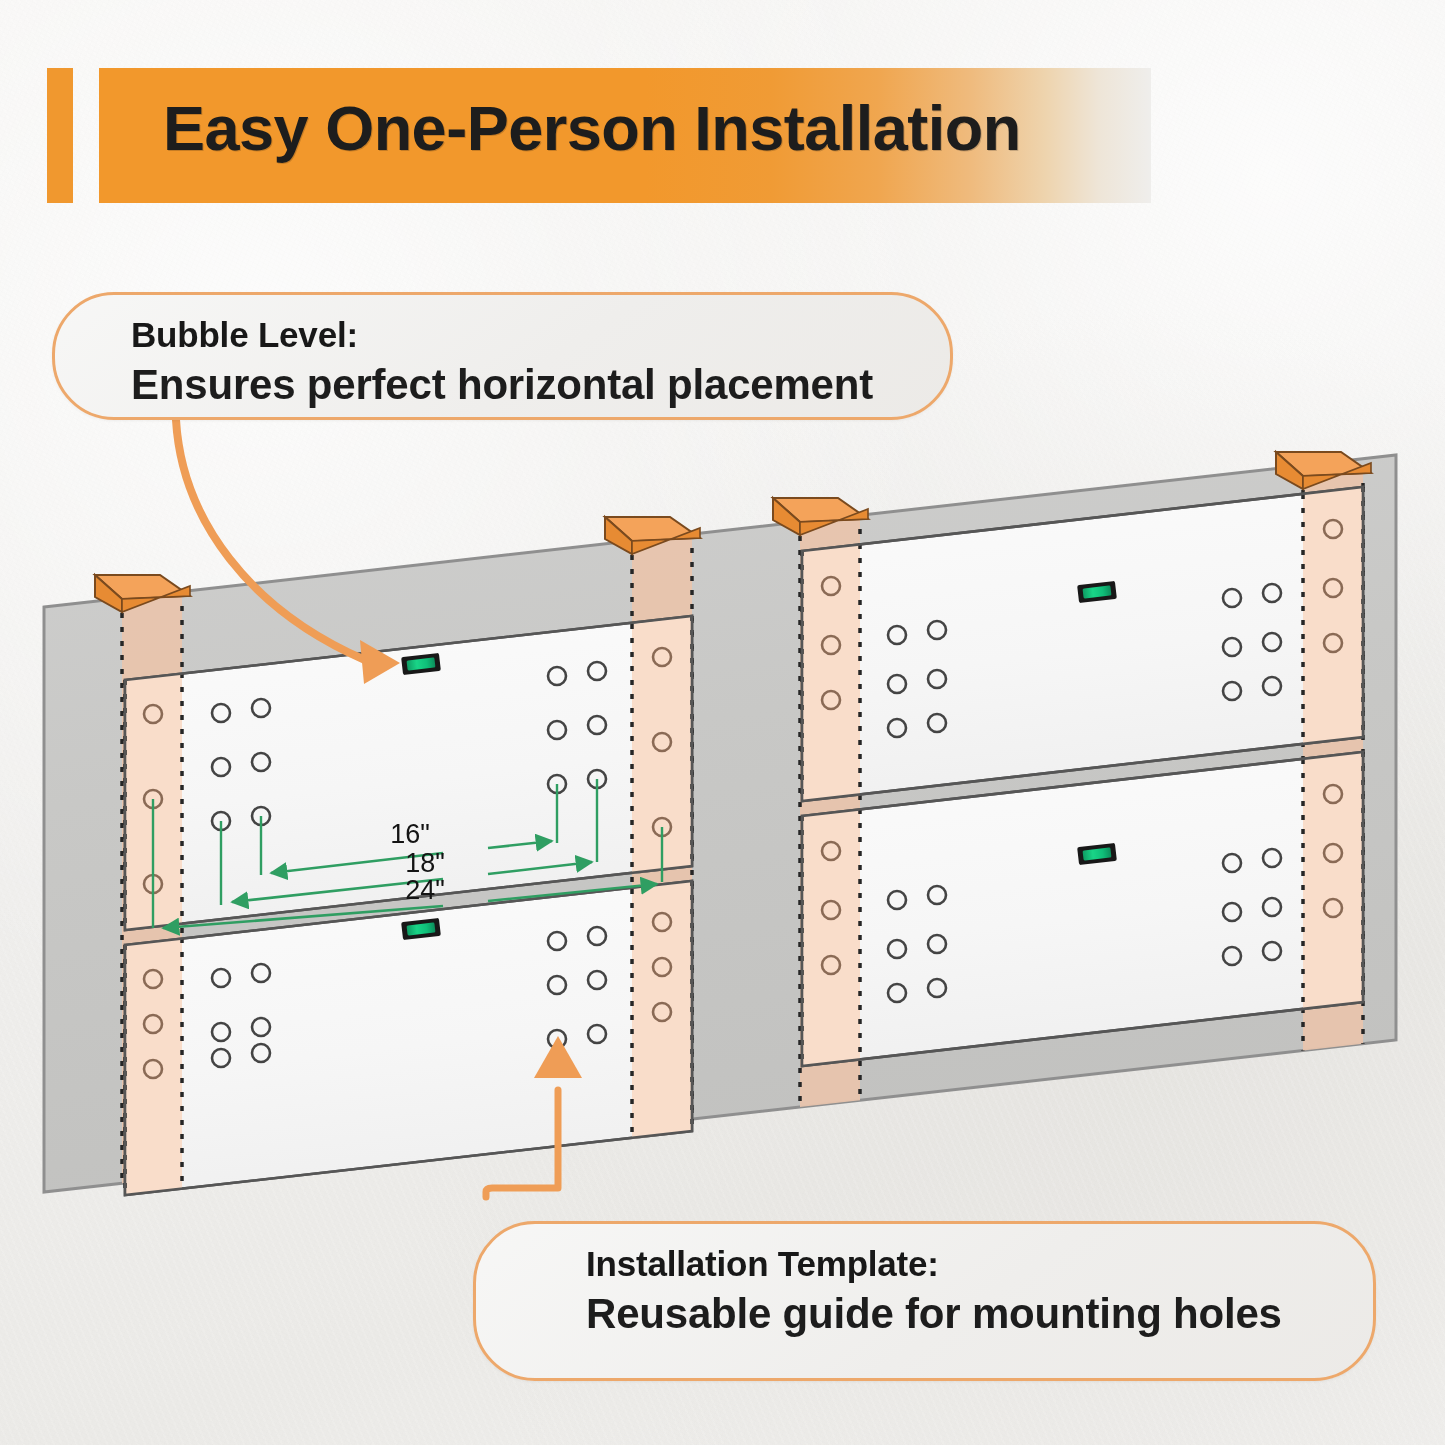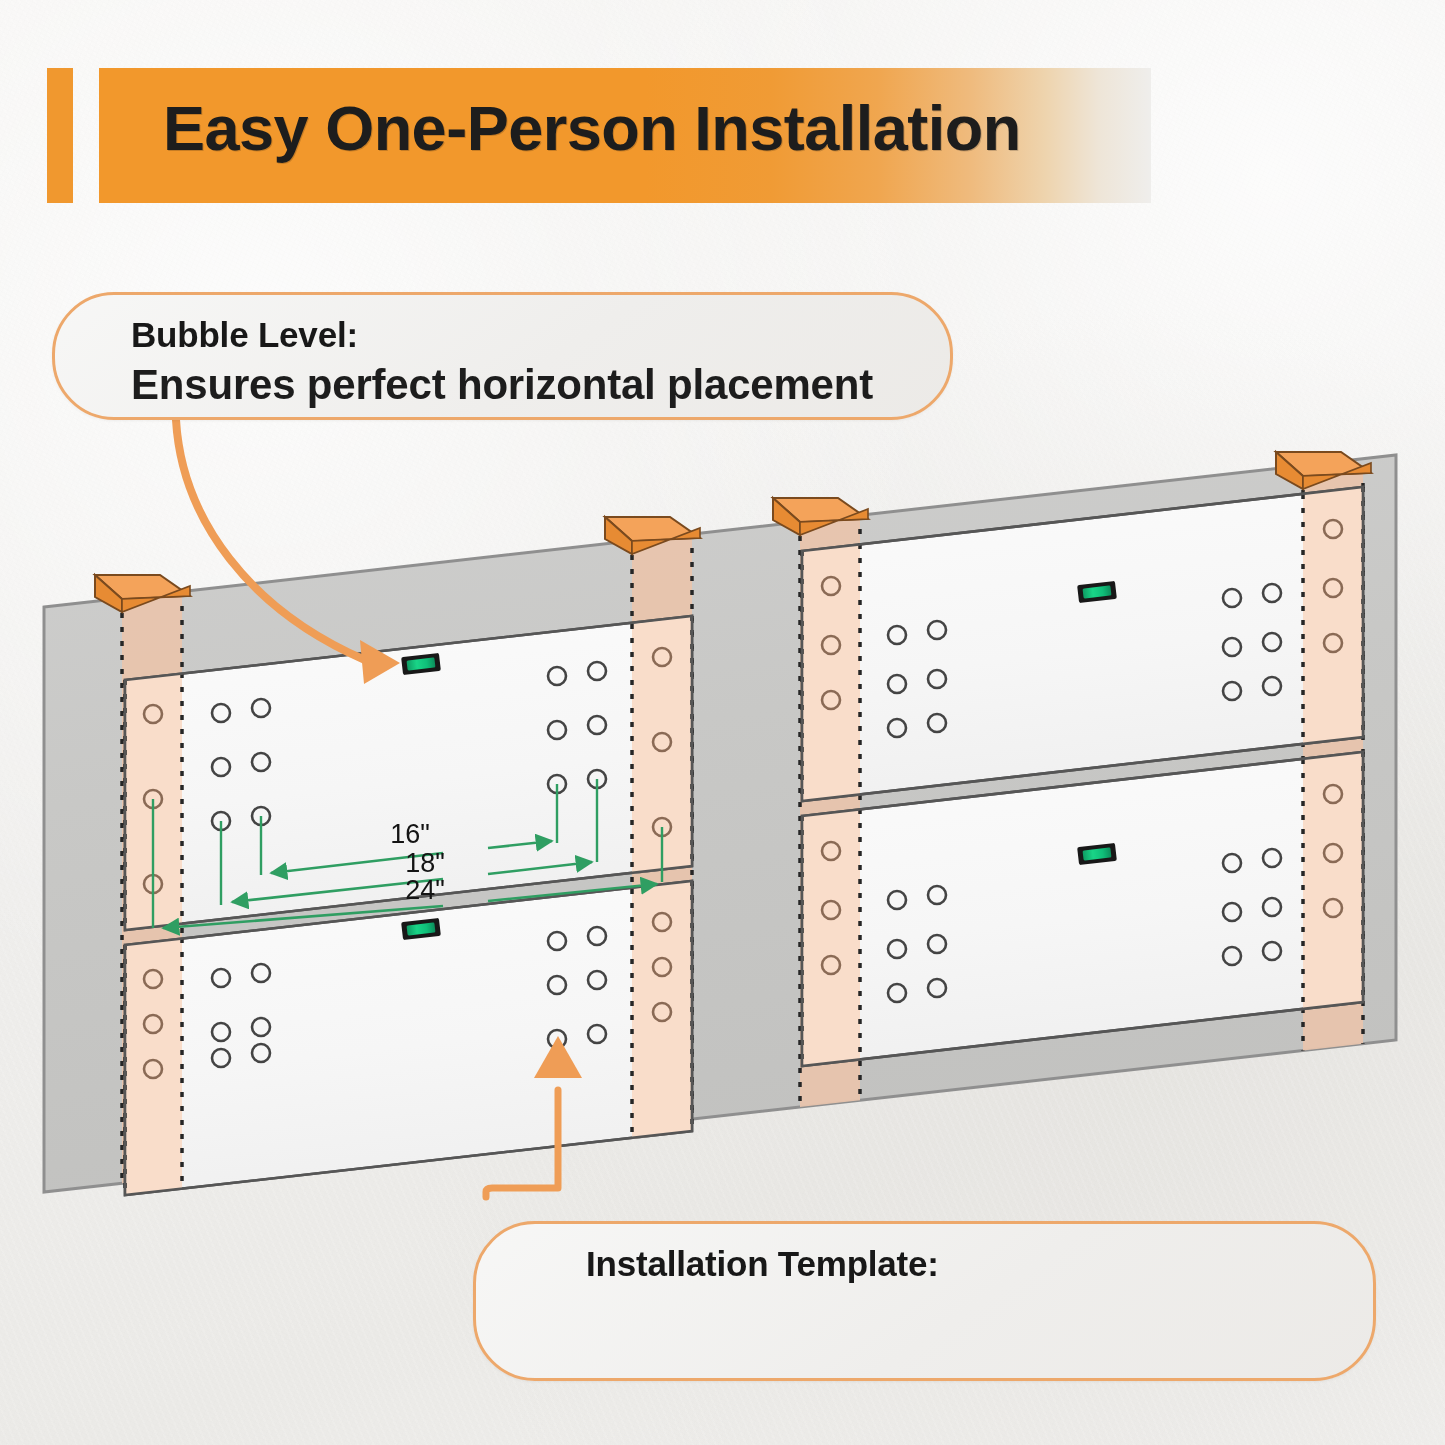--- a/index.html
+++ b/index.html
@@ -414,13 +414,14 @@
   </g>
 </svg>
 
 <div class="callout" id="callout-bubble-level">
   <div class="callout-title">Bubble Level:</div>
   <div class="callout-desc">Ensures perfect horizontal placement</div>
 </div>
 
 <div class="callout" id="callout-install-template">
   <div class="callout-title">Installation Template:</div>
+  <div class="callout-desc">Reusable guide for mounting holes</div>
 </div>
 
 </body></html>

